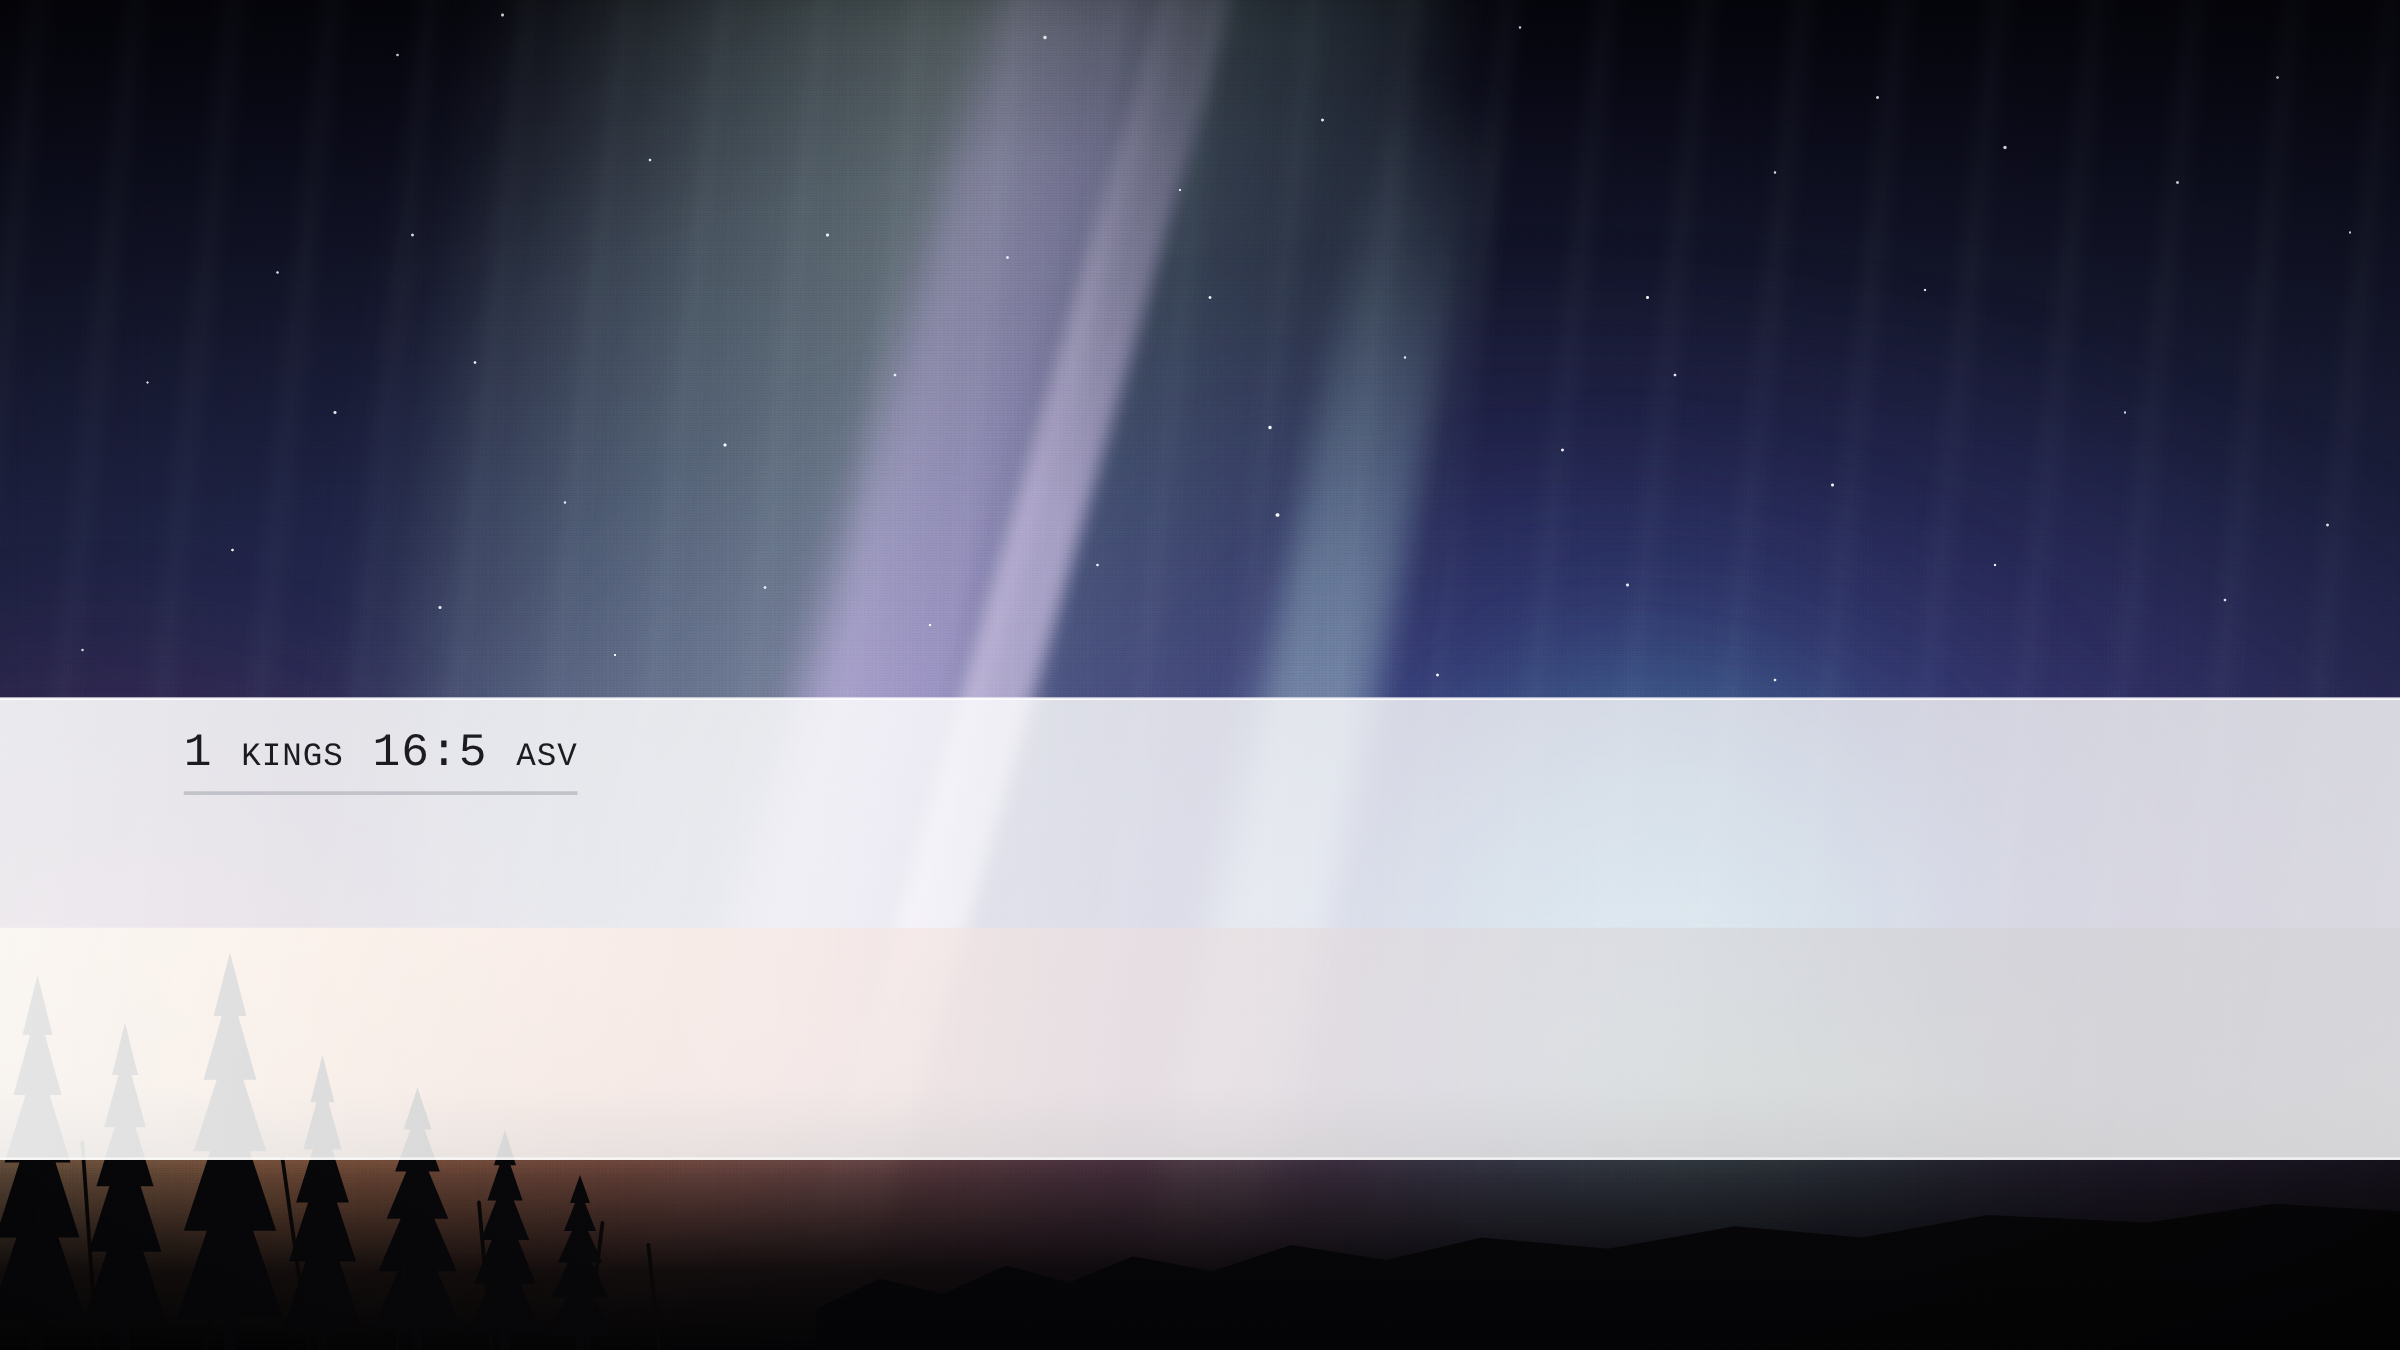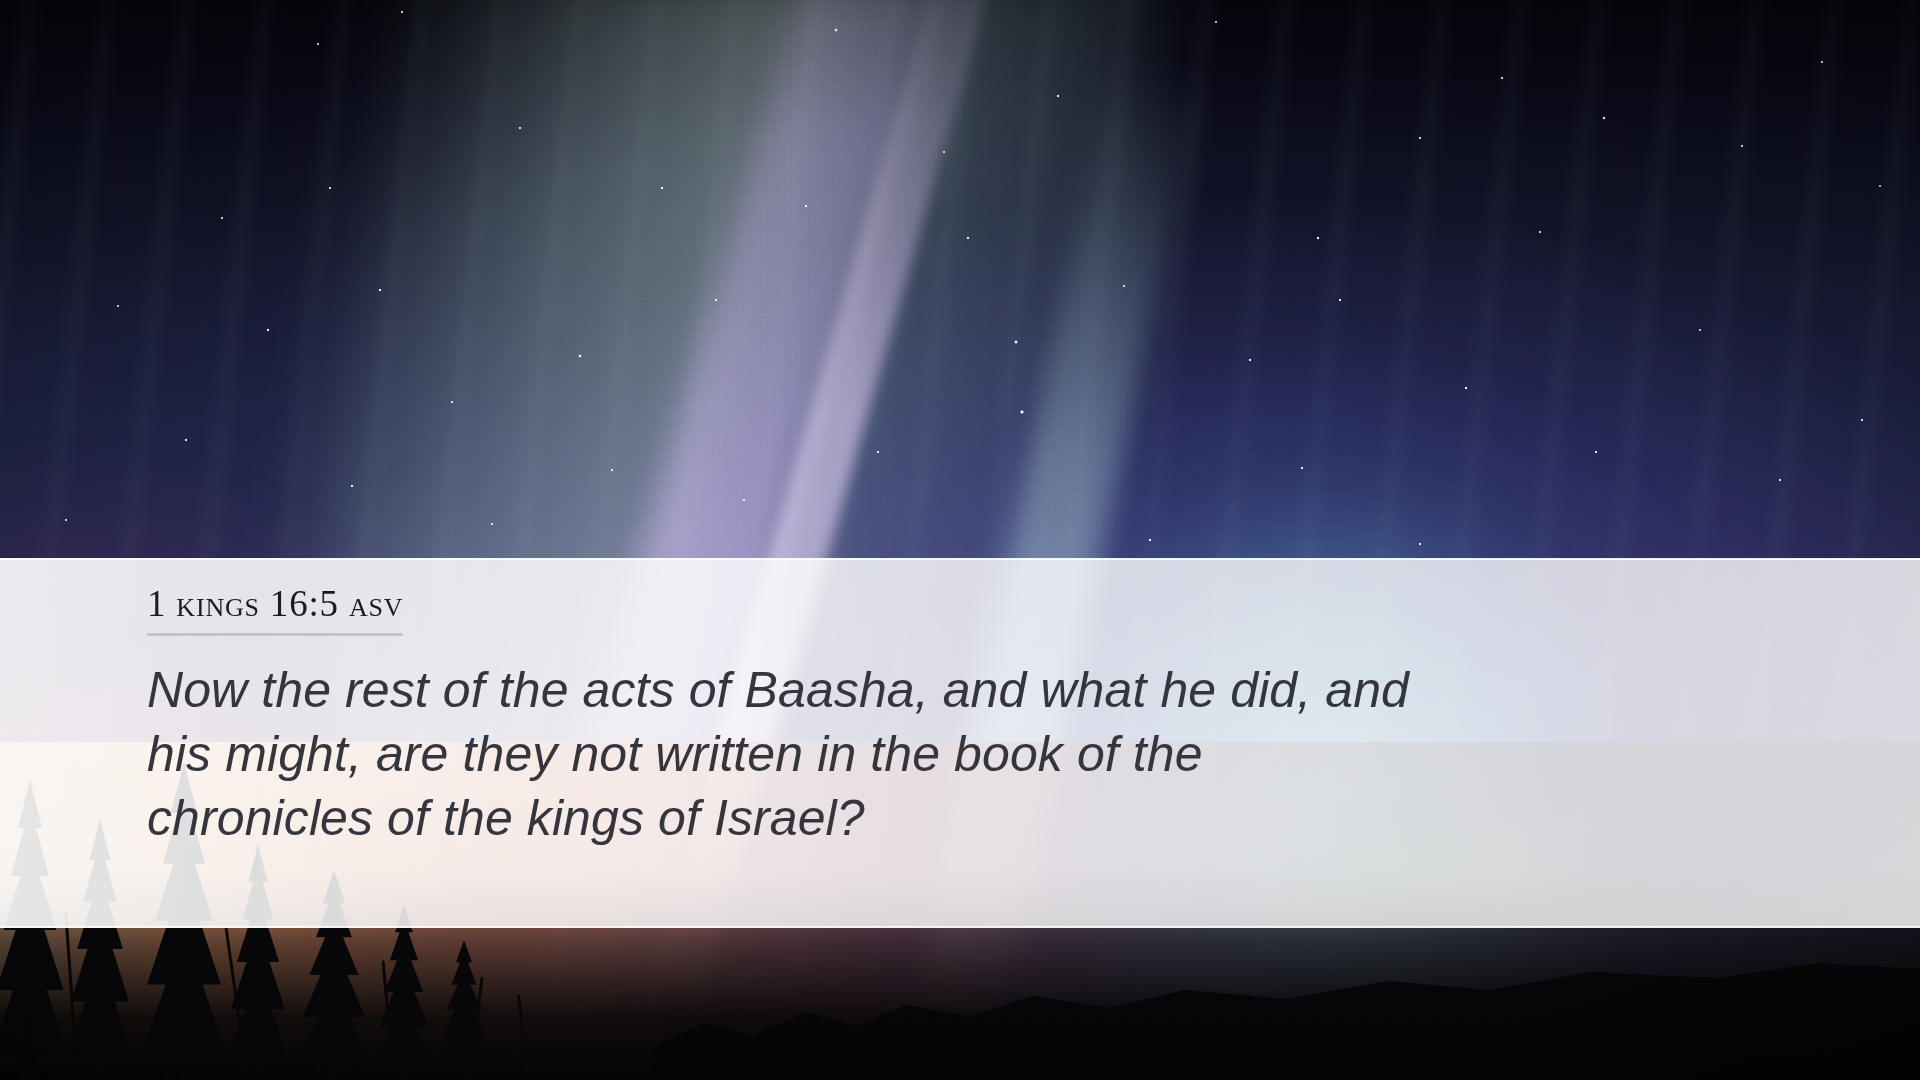--- a/index.html
+++ b/index.html
@@ -388,21 +388,21 @@
   }
 
   .band-inner {
     position: absolute;
     left: 147px;
     top: 26px;
     right: 120px;
   }
 
   .verse-ref {
-    font-family: Liberation Serif, serif;
+    font-family: Liberation Mono, monospace;
     font-size: 37px;
     font-weight: 300;
     letter-spacing: 0.8px;
     color: #1c1c20;
     font-variant: small-caps;
     text-transform: lowercase;
     line-height: 1.0;
     padding-bottom: 11px;
     display: inline-block;
     border-bottom: 3px solid rgba(185,185,192,0.78);
@@ -466,17 +466,16 @@
       </div>
     </div>
 
     <div class="vignette"></div>
     <div class="grain"></div>
   </div>
 
   <div class="verse-band">
     <div class="band-inner">
       <div class="verse-ref">1 Kings 16:5 ASV</div>
-      <div class="verse-text">Now the rest of the acts of Baasha, and what he did, and his might, are they not written in the book of the chronicles of the kings of Israel?</div>
     </div>
   </div>
 
 </div>
 
 </body></html>

